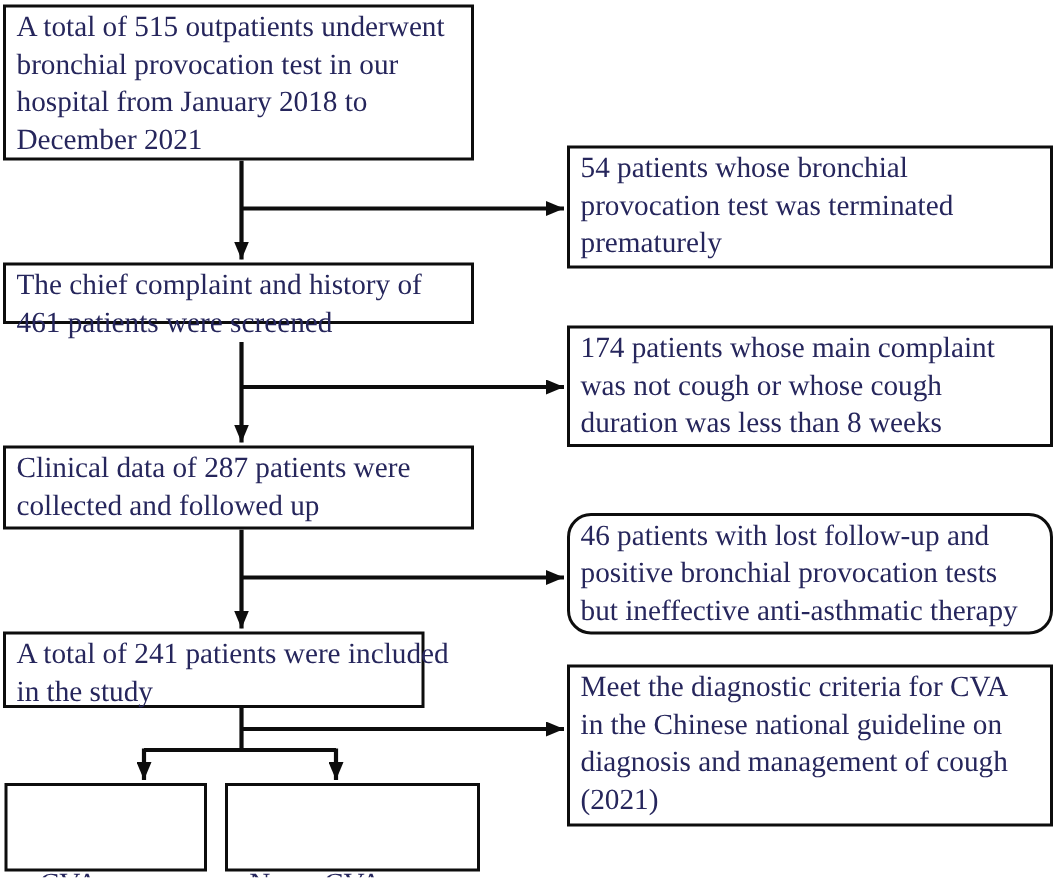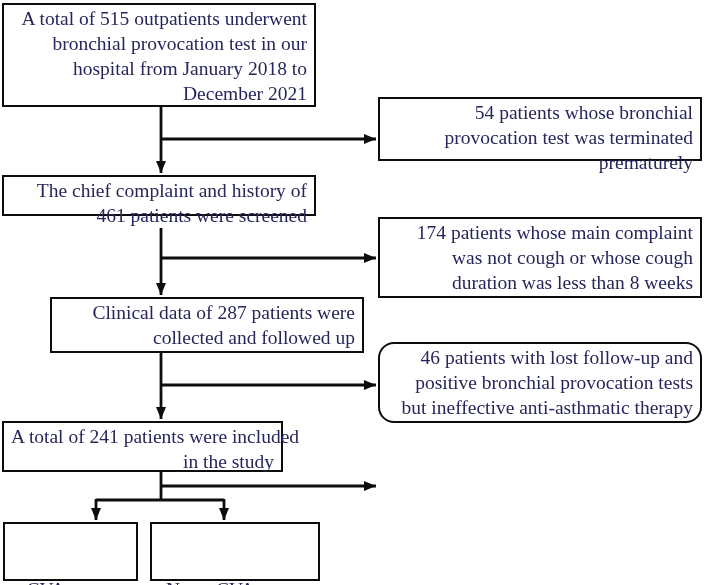--- a/index.html
+++ b/index.html
@@ -25,36 +25,35 @@
     position: absolute;
     box-sizing: border-box;
     border: 2.6px solid #0d0d0d;
     background: #ffffff;
     color: #26265c;
     font-size: 19.5px;
     line-height: 25px;
     padding: 1px 7px;
     white-space: pre;
     z-index: 2;
-    text-align: right;
   }
   .fbox.center {
     text-align: center;
     padding-top: 3px;
   }
   .fbox .bline {
     display: block;
   }
   
   .b-main1 { left: 2px;   top: 3px;   width: 314px; height: 104px; }
   .b-main2 { left: 2px;   top: 175px; width: 314px; height: 41px;  }
-  .b-main3 { left: 2px;   top: 297px; width: 314px; height: 56px; margin-left: 48px;  }
+  .b-main3 { left: 2px;   top: 297px; width: 314px; height: 56px;  }
   .b-main4 { left: 2px;   top: 421px; width: 281px; height: 51px;  }
   
-  .b-side1 { left: 378px; top: 97px;  width: 324px; height: 64px;  }
+  .b-side1 { left: 378px; top: 97px;  width: 324px; height: 82px;  }
   .b-side2 { left: 378px; top: 217px; width: 324px; height: 81px;  }
   .b-side3 { left: 378px; top: 342px; width: 324px; height: 81px; border-radius: 16px;  }
   .b-side4 { left: 378px; top: 443px; width: 324px; height: 108px; }
   
   .b-out1  { left: 3px;   top: 522px; width: 135px; height: 59px;  }
   .b-out2  { left: 150px; top: 522px; width: 170px; height: 59px;  }
 </style>
 </head>
 <body>
 
@@ -104,20 +103,24 @@
 prematurely</div>
 
   <div class="fbox b-side2">174 patients whose main complaint
 was not cough or whose cough
 duration was less than 8 weeks</div>
 
   <div class="fbox b-side3">46 patients with lost follow-up and
 positive bronchial provocation tests
 but ineffective anti-asthmatic therapy</div>
 
+  <div class="fbox b-side4">Meet the diagnostic criteria for CVA
+in the Chinese national guideline on
+diagnosis and management of cough
+(2021)</div>
 
   <div class="fbox b-out1 center">
     <span class="bline">CVA group</span>
     
   </div>
 
   <div class="fbox b-out2 center">
     <span class="bline">Non - CVA group</span>
     
   </div>

